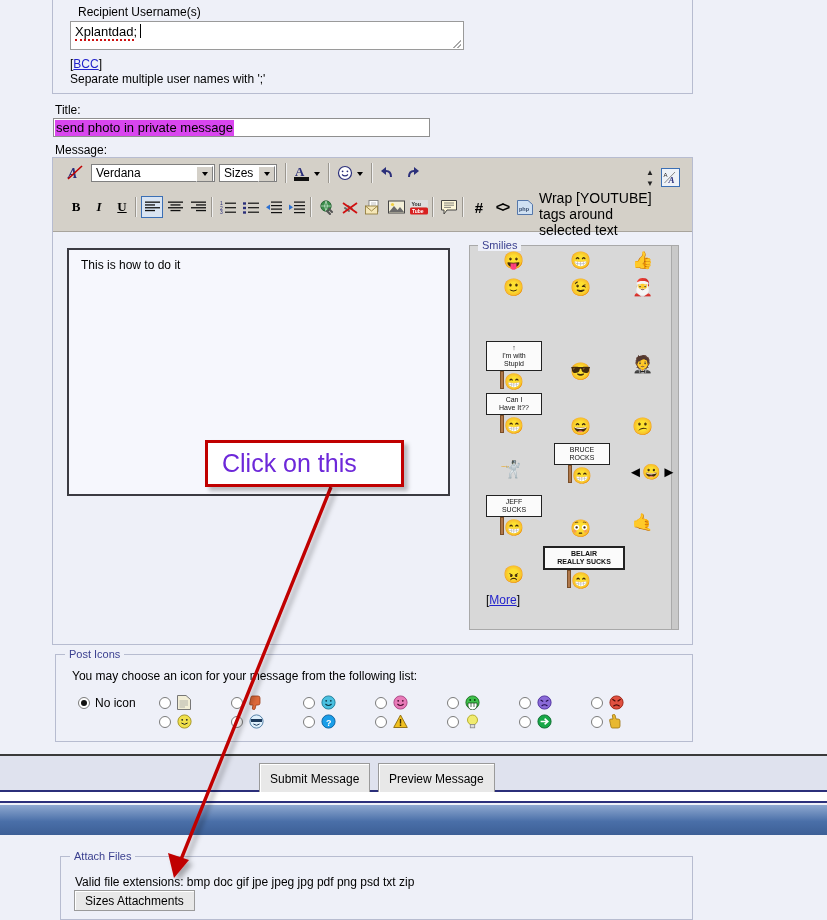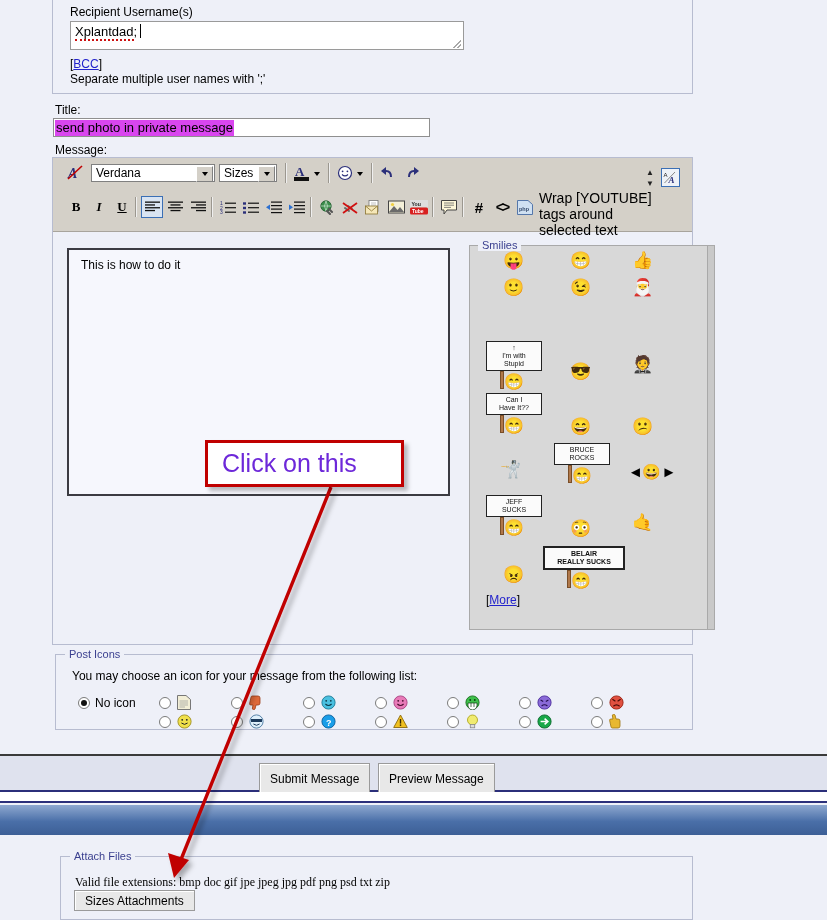--- a/index.html
+++ b/index.html
@@ -30,21 +30,21 @@
     background: #eef0f8;
     padding: 0 4px;
     color: #3a3f8f;
     font-size: 11px;
     line-height: 12px;
   }
 
   
   #recipient-box { left: 52px; top: -4px; width: 641px; height: 98px; }
   .label-plain { font-size: 12px; color: #000; }
-  #recipient-label { position: absolute; left: 17px; top: 8px; }
+  #recipient-label { position: absolute; left: 25px; top: 8px; }
   #recipient-value-wrap {
     position: absolute; left: 17px; top: 24px;
     width: 394px; height: 29px;
     border: 1px solid #9a9a9a;
     background: #ffffff;
     box-sizing: border-box;
   }
   #recipient-value {
     position: absolute; left: 4px; top: 2px;
     font-size: 13px; line-height: 16px;
@@ -205,21 +205,21 @@
     box-sizing: border-box;
   }
   #message-text {
     position: absolute; left: 12px; top: 8px;
     font-size: 12px; color: #000;
   }
 
   
   #smilies-box {
     position: absolute; left: 416px; top: 87px;
-    width: 246px; height: 385px;
+    width: 210px; height: 385px;
     border: 1px solid #a9a9a9;
     background: #d8d8d8;
     box-sizing: border-box;
   }
   #smilies-legend {
     position: absolute; top: -7px; left: 8px;
     background: #eef0f8;
     padding: 0 4px;
     color: #3a3f8f; font-size: 11px;
   }
@@ -269,21 +269,21 @@
   #more-link a { color: #2222cc; text-decoration: underline; }
   .sm-scroll {
     position: absolute; right: 0px; top: 0px;
     width: 7px; height: 100%;
     background: #c9c9c9;
     border-left: 1px solid #a9a9a9;
     box-sizing: border-box;
   }
 
   
-  #post-icons-box { left: 55px; top: 654px; width: 638px; height: 76px; }
+  #post-icons-box { left: 55px; top: 654px; width: 638px; height: 88px; }
   #post-icons-desc { position: absolute; left: 16px; top: 14px; font-size: 12px; }
   .radio {
     position: absolute;
     width: 12px; height: 12px;
     border-radius: 50%;
     border: 1px solid #7b7b7b;
     background: #ffffff;
     box-sizing: border-box;
   }
   .radio.checked::after {
@@ -339,21 +339,21 @@
     width: 827px; height: 30px;
     background: linear-gradient(to bottom, #8ea8d0 0%, #4a6fa8 55%, #3c5f96 100%);
   }
   #lower-pane {
     position: absolute; left: 0; top: 835px;
     width: 827px; height: 85px;
     background: #eef0f8;
   }
 
   #attach-box { left: 60px; top: 856px; width: 633px; height: 64px; }
-  #attach-desc { position: absolute; left: 14px; top: 18px; font-size: 12px; font-family: Liberation Serif, serif; }
+  #attach-desc { position: absolute; left: 14px; top: 18px; font-size: 12px; }
   #manage-attach-btn { left: 74px; top: 890px; height: 21px; }
 
   
   #callout {
     position: absolute;
     left: 205px; top: 440px;
     width: 199px; height: 47px;
     background: #ffffff;
     border: 3px solid #c00000;
     box-shadow: 4px 4px 4px rgba(0,0,0,0.25);

